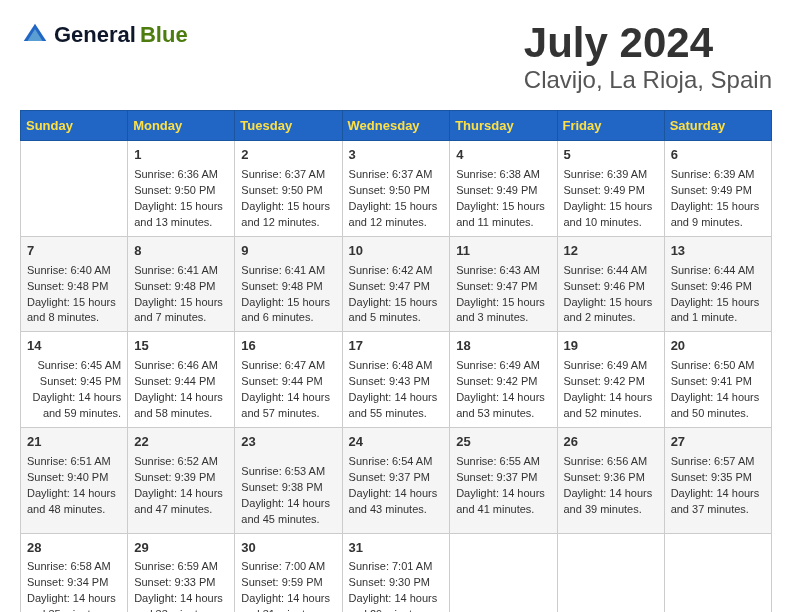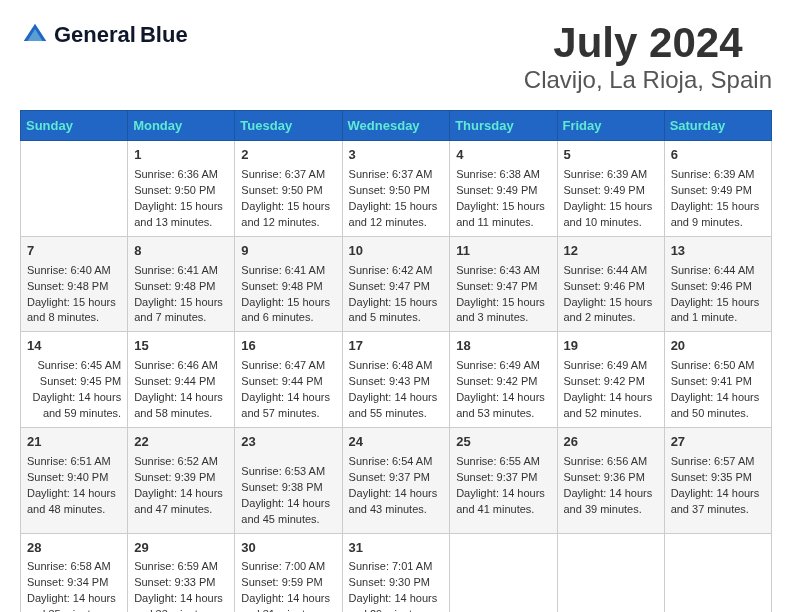--- a/index.html
+++ b/index.html
@@ -19,40 +19,40 @@
     .logo {
       display: flex;
       align-items: center;
       gap: 4px;
     }
     .logo-icon {
       width: 30px;
       height: 30px;
     }
     .title-block {
-      text-align: center;
+      text-align: left;
     }
     .month-title {
       font-size: 42px;
       font-weight: bold;
       color: #333;
       line-height: 1.1;
     }
     .location-title {
       font-size: 24px;
       color: #555;
     }
     .calendar-table {
       width: 100%;
       border-collapse: collapse;
       border: 1px solid #ccc;
     }
     .calendar-table thead tr th {
       background-color: #2166c4;
-      color: #5eead4;
+      color: #fde047;
       font-size: 13px;
       font-weight: bold;
       padding: 7px 5px;
       text-align: left;
       border: 1px solid #1a55a0;
     }
     .calendar-table tbody tr td {
       vertical-align: top;
       border: 1px solid #ccc;
       padding: 5px 6px;
@@ -82,21 +82,21 @@
 </head>
 <body>
 
 <div class="header">
   <div class="logo">
     <svg class="logo-icon" viewBox="0 0 40 40">
       <polygon points="20,5 35,28 5,28" fill="#2166c4"></polygon>
       <polygon points="20,12 30,28 10,28" fill="#5a9fd4"></polygon>
     </svg>
     <span style="font-size:22px;font-weight:bold;color:#0f172a;">General</span>
-      <span style="font-size:22px;font-weight:bold;color:#0f172a;">Blue</span>
+      <span style="font-size:22px;font-weight:bold;color:#4d7c0f;">Blue</span>
   </div>
   <div class="title-block">
     <div class="month-title">July 2024</div>
     <div class="location-title">Clavijo, La Rioja, Spain</div>
   </div>
 </div>
 
 <table class="calendar-table">
   <thead>
     <tr>

